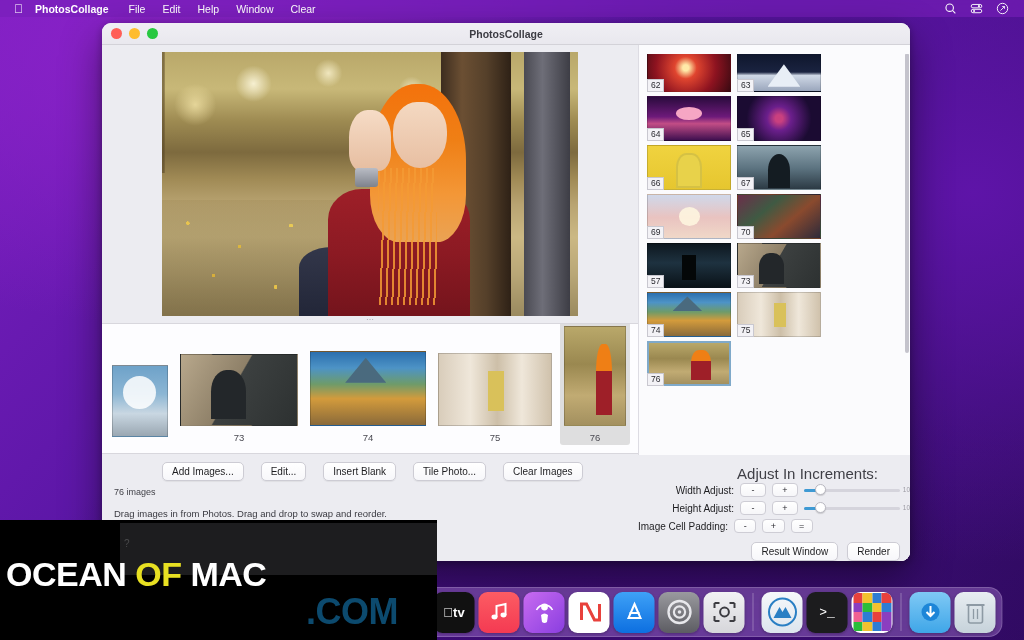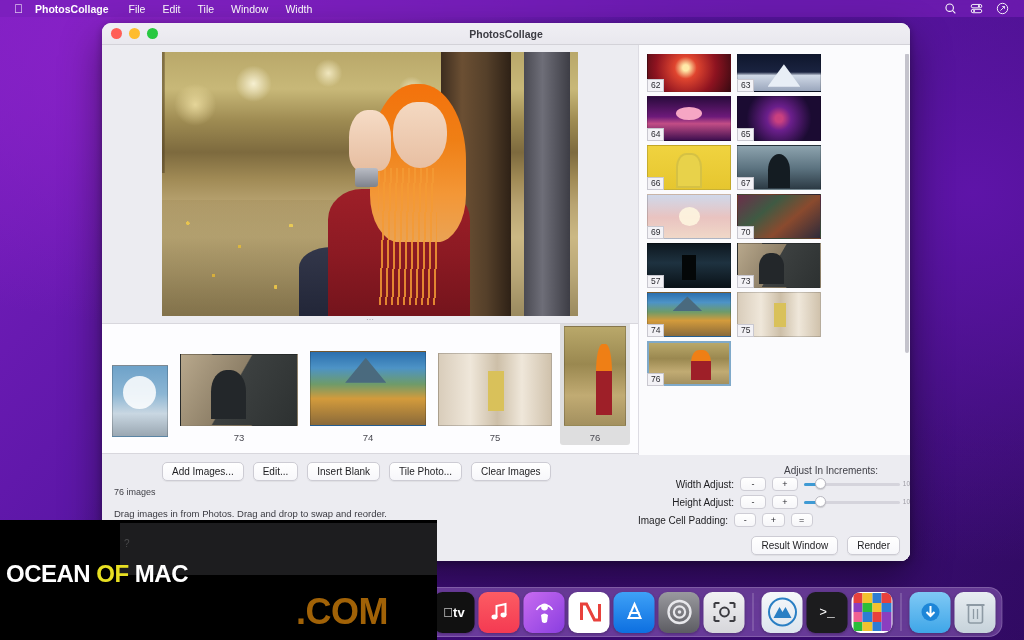--- a/index.html
+++ b/index.html
@@ -203,21 +203,21 @@
   .sc-darkwar { background: linear-gradient(180deg,#0e1820 0%, #1e3240 44%, #0a1218 100%); }
   .sc-darkwar::after { content:""; position:absolute; left:42%; top:26%; width:16%; height:58%; background:#040708; }
   .sc-starmtn { background: linear-gradient(180deg,#0b1226 0%, #1a2340 56%, #cfd8e6 64%, #9aa6bc 100%); }
   .sc-starmtn::after { content:""; position:absolute; left:36%; top:38%; width:40%; height:52%; background:#e8eef6; clip-path: polygon(50% 0,100% 100%,0 100%); }
   .sc-fireworks { background: radial-gradient(circle at 46% 46%, #ffe9a8 0 6%, #e0452f 22%, #8e1320 60%, #3b0a12 100%); }
 
   .gi { position: relative; overflow: hidden; }
 
   
   #controls { flex: 1; width: 100%; background: #ececf1; padding: 8px 12px 0 12px; position: relative; }
-  .btn-row { display: flex; gap: 9px; padding-left: 48px; }
+  .btn-row { display: flex; gap: 17px; padding-left: 48px; }
   .mac-btn {
     background: linear-gradient(#ffffff, #f7f7fa);
     border: 1px solid #cdccd4;
     border-radius: 5px;
     font-size: 10px; color: #1d1d20;
     padding: 3px 9px;
     box-shadow: 0 1px 1px rgba(0,0,0,.06);
     white-space: nowrap;
   }
   #img-count { font-size: 9px; color: #3f3f46; margin-top: 6px; }
@@ -244,21 +244,21 @@
   }
   .rc-toprow { display: flex; align-items: center; justify-content: flex-end; gap: 9px; }
   .chk-wrap { display: flex; align-items: center; gap: 4px; font-size: 9.5px; color: #1d1d20; }
   .chk { width: 10px; height: 10px; border-radius: 2.5px; border: 1px solid #b6b5be; background: #fff; position: relative; }
   .chk.on { background: #2f7cf6; border-color: #2f7cf6; }
   .chk.on::after {
     content: ""; position: absolute; left: 3px; top: 1px;
     width: 3px; height: 6px; border: solid #fff; border-width: 0 1.4px 1.4px 0;
     transform: rotate(42deg);
   }
-  #incr-label { font-size: 10px; color: #3f3f46; text-align: right; margin: 4px 22px 1px 0; }
+  #incr-label { font-size: 15px; color: #3f3f46; text-align: right; margin: 4px 22px 1px 0; }
   .adj-row { display: flex; align-items: center; justify-content: flex-end; gap: 6px; margin-bottom: 4px; }
   .adj-label { font-size: 10px; color: #1d1d20; white-space: nowrap; }
   .step-btn {
     width: 26px; height: 14px;
     background: linear-gradient(#ffffff, #f6f6f9);
     border: 1px solid #cecdd5; border-radius: 4px;
     font-size: 9px; color: #2a2a30; line-height: 12px; text-align: center;
   }
   .slider { width: 96px; height: 12px; position: relative; }
   .slider .strack {
@@ -315,29 +315,29 @@
     position: absolute; left: 120px; top: 523px;
     width: 317px; height: 52px;
     background: #1d1d1f;
   }
   #overlay-q {
     position: absolute; left: 124px; top: 538px;
     font-size: 10px; color: #4a4a4c;
   }
   #watermark-line1 {
     position: absolute; left: 6px; top: 556px;
-    font-size: 24px; font-weight: bold; letter-spacing: -0.5px;
+    font-size: 34px; font-weight: bold; letter-spacing: -0.5px;
     color: #ffffff; line-height: 36px;
     font-family: "Liberation Sans", sans-serif;
   }
   #watermark-line1 .yel { color: #e8e022; }
   #watermark-line2 {
-    position: absolute; left: 296px; top: 594px;
+    position: absolute; left: 306px; top: 594px;
     font-size: 36px; font-weight: bold; letter-spacing: -0.5px;
-    color: #a16207; line-height: 36px;
+    color: #0c4a6e; line-height: 36px;
   }
 
   
   #dock {
     position: absolute; left: 50%; transform: translateX(-50%);
     bottom: 3px;
     height: 50px;
     background: rgba(196,150,235,0.34);
     border: 1px solid rgba(255,255,255,.18);
     border-radius: 14px;
@@ -391,23 +391,23 @@
   .dot-indicator { position: absolute; bottom: -1px; left: 50%; transform: translateX(-50%); width: 3px; height: 3px; border-radius: 50%; background: rgba(255,255,255,.8); }
 </style>
 </head>
 <body>
 
 <div id="menubar">
   <span class="apple-logo"></span>
   <span class="menu-item bold">PhotosCollage</span>
   <span class="menu-item">File</span>
   <span class="menu-item">Edit</span>
-  <span class="menu-item">Tile</span>
+  <span class="menu-item">Help</span>
   <span class="menu-item">Window</span>
-  <span class="menu-item">Width</span>
+  <span class="menu-item">Clear</span>
   <div id="menubar-right">
     <svg class="mb-icon" viewBox="0 0 16 16">
       <circle cx="7" cy="7" r="4.6" fill="none" stroke="#fff" stroke-width="1.4"></circle>
       <line x1="10.4" y1="10.4" x2="14" y2="14" stroke="#fff" stroke-width="1.4"></line>
     </svg>
     <svg class="mb-icon" viewBox="0 0 16 16">
       <rect x="1.5" y="3" width="13" height="4.2" rx="2.1" fill="none" stroke="#fff" stroke-width="1.2"></rect>
       <circle cx="11" cy="5.1" r="1.3" fill="#fff"></circle>
       <rect x="1.5" y="9" width="13" height="4.2" rx="2.1" fill="none" stroke="#fff" stroke-width="1.2"></rect>
       <circle cx="5" cy="11.1" r="1.3" fill="#fff"></circle>

